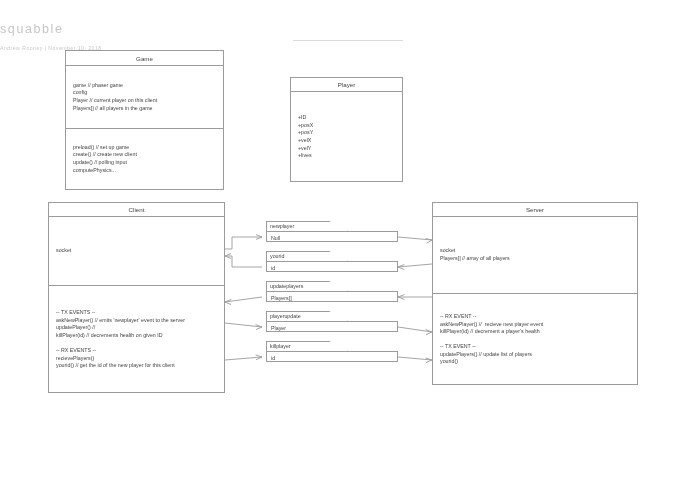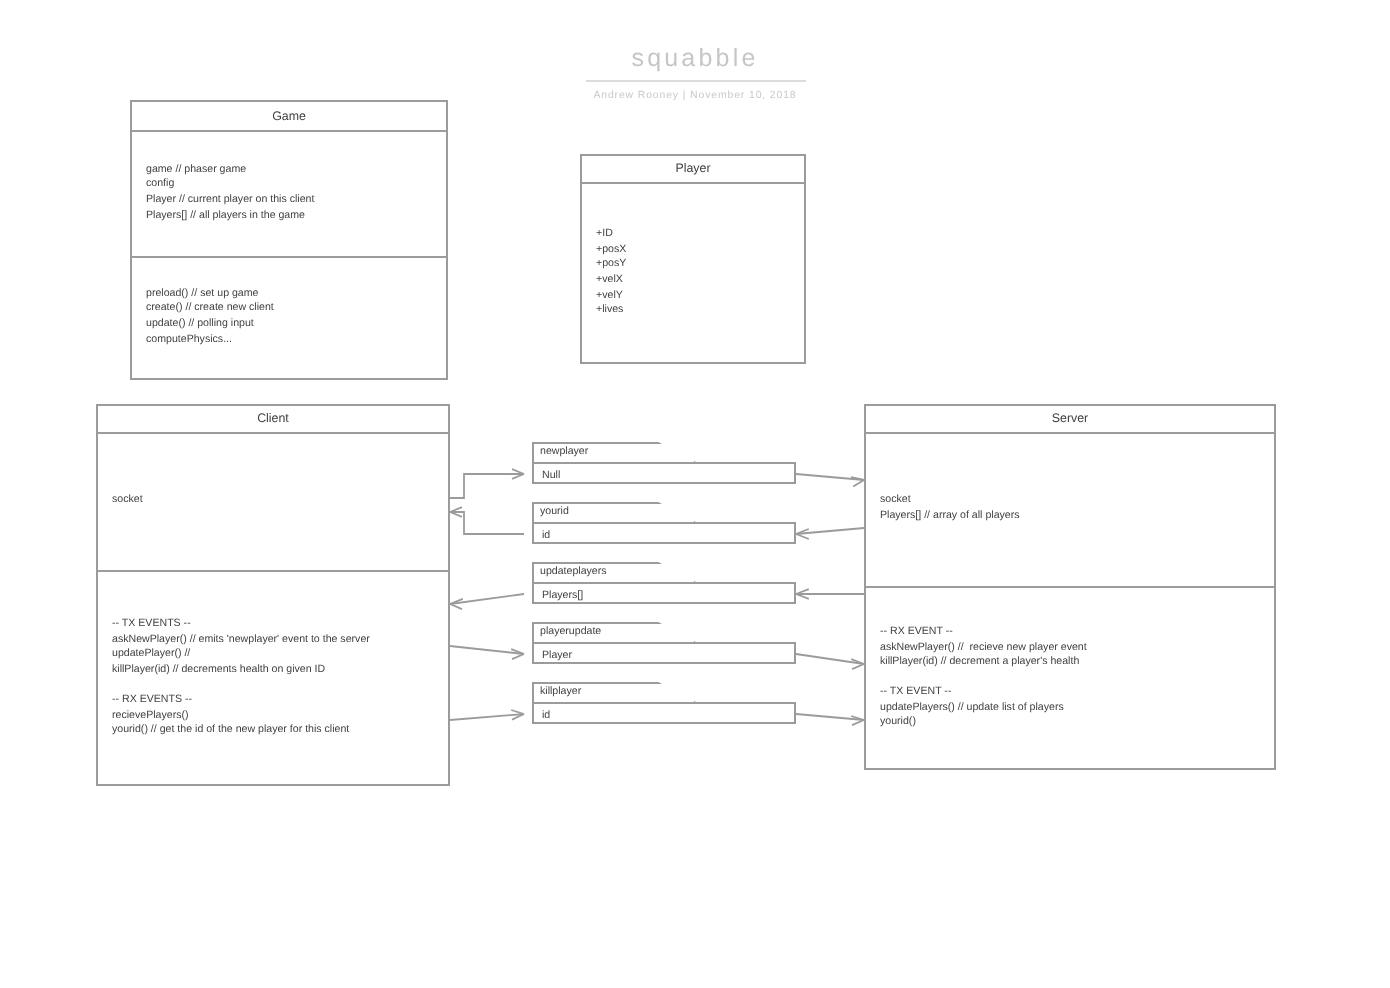--- a/index.html
+++ b/index.html
@@ -15,21 +15,21 @@
     font-family: "Liberation Sans", sans-serif;
     color: #3a3a3a;
   }
 
   
   #title-block {
     position: absolute;
     left: 0;
     top: 22px;
     width: 695px;
-    text-align: center;
+    text-align: left;
   }
   #doc-title {
     font-size: 12.5px;
     letter-spacing: 1.6px;
     color: #c6c6c6;
     font-weight: 400;
     line-height: 15px;
   }
   #title-rule {
     width: 110px;

